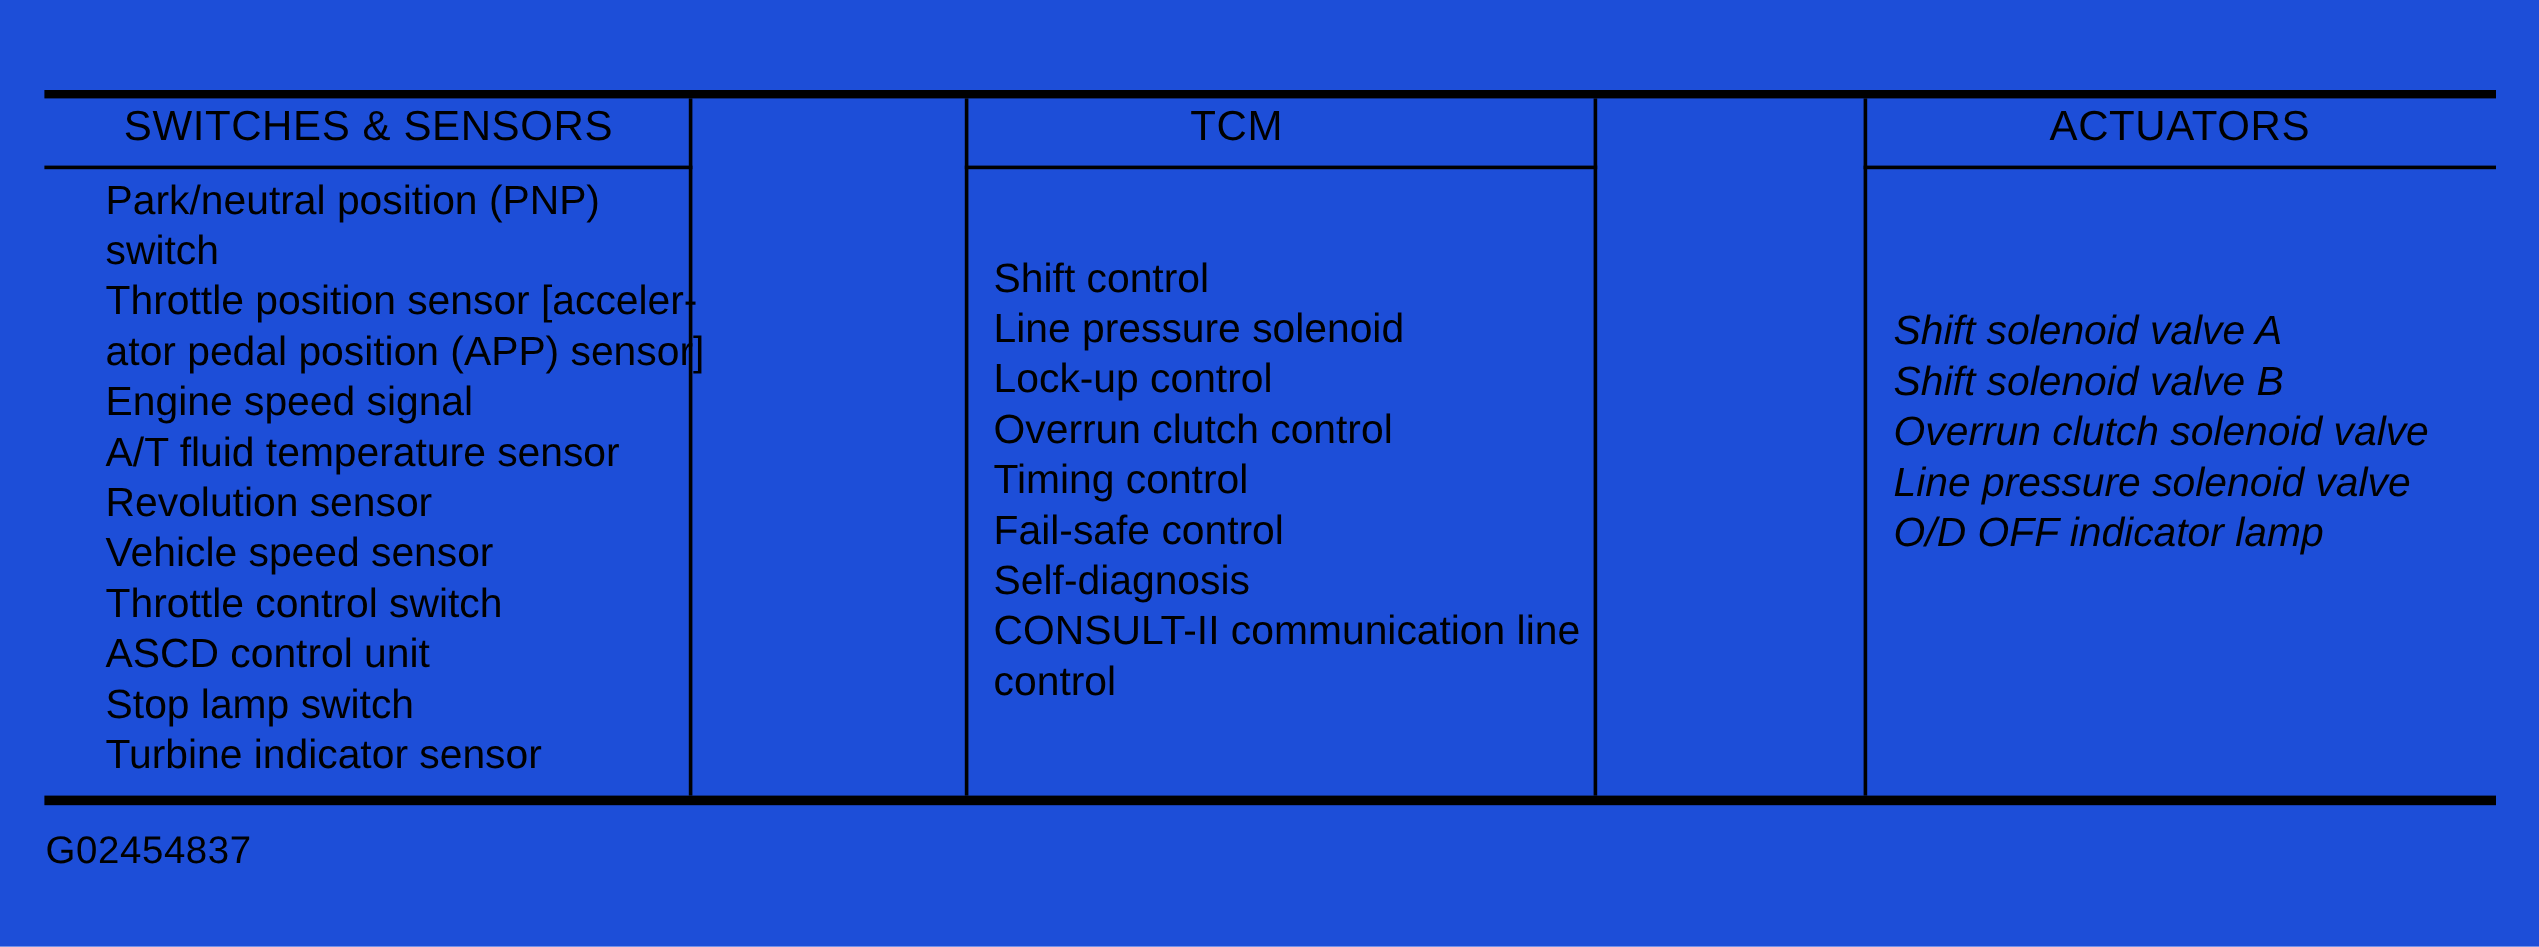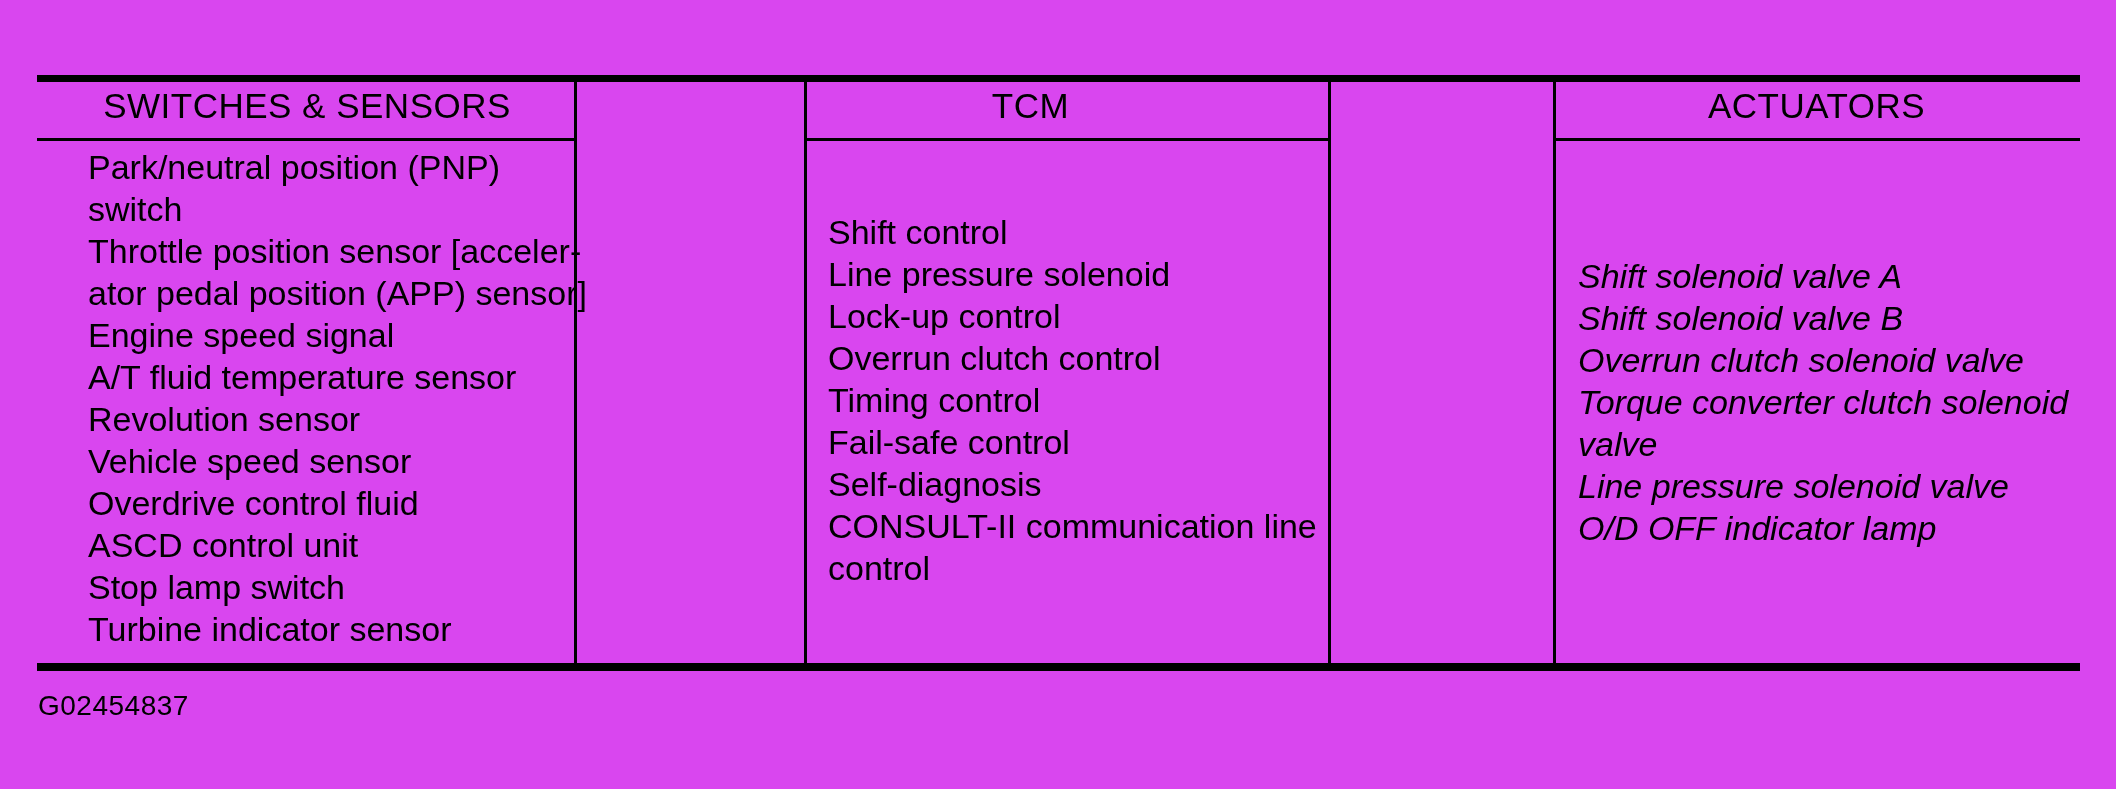--- a/index.html
+++ b/index.html
@@ -4,21 +4,21 @@
 <style>
   html, body {
     margin: 0;
     padding: 0;
     background: #ffffff;
   }
   .canvas {
     position: relative;
     width: 2116px;
     height: 789px;
-    background: #d946ef;
+    background: #1d4ed8;
     font-family: "Liberation Sans", sans-serif;
     color: #000000;
     overflow: hidden;
   }
   .rule {
     position: absolute;
     background: #000000;
   }
   
   .rule-top    { left: 37px;  top: 75px;  width: 2043px; height: 7px; }
@@ -56,21 +56,21 @@
   .col-list.l3 { left: 1578px; top: 255px; width: 510px; font-style: italic; }
 
   .item {
     white-space: pre; 
   }
 
   .figure-code {
     position: absolute;
     left: 38px;
     top: 692px;
-    font-size: 28px;
+    font-size: 32px;
     line-height: 1;
     letter-spacing: 0.5px;
   }
 </style>
 </head>
 <body>
 
 <div class="canvas">
 
   <div class="rule rule-top"></div>
@@ -89,41 +89,39 @@
 
   <div class="col-list l1">
       <div class="item">Park/neutral position (PNP)
 switch</div>
       <div class="item">Throttle position sensor [acceler-
 ator pedal position (APP) sensor]</div>
       <div class="item">Engine speed signal</div>
       <div class="item">A/T fluid temperature sensor</div>
       <div class="item">Revolution sensor</div>
       <div class="item">Vehicle speed sensor</div>
-      <div class="item">Overdrive control fluid</div>
+      <div class="item">Throttle control switch</div>
       <div class="item">ASCD control unit</div>
       <div class="item">Stop lamp switch</div>
       <div class="item">Turbine indicator sensor</div>
     </div>
   <div class="col-list l2">
       <div class="item">Shift control</div>
       <div class="item">Line pressure solenoid</div>
       <div class="item">Lock-up control</div>
       <div class="item">Overrun clutch control</div>
       <div class="item">Timing control</div>
       <div class="item">Fail-safe control</div>
       <div class="item">Self-diagnosis</div>
       <div class="item">CONSULT-II communication line
 control</div>
     </div>
   <div class="col-list l3">
       <div class="item">Shift solenoid valve A</div>
       <div class="item">Shift solenoid valve B</div>
       <div class="item">Overrun clutch solenoid valve</div>
-      <div class="item">Torque converter clutch solenoid
-valve</div>
       <div class="item">Line pressure solenoid valve</div>
       <div class="item">O/D OFF indicator lamp</div>
     </div>
 
   <div class="figure-code">G02454837</div>
 
 </div>
 
 </body></html>

